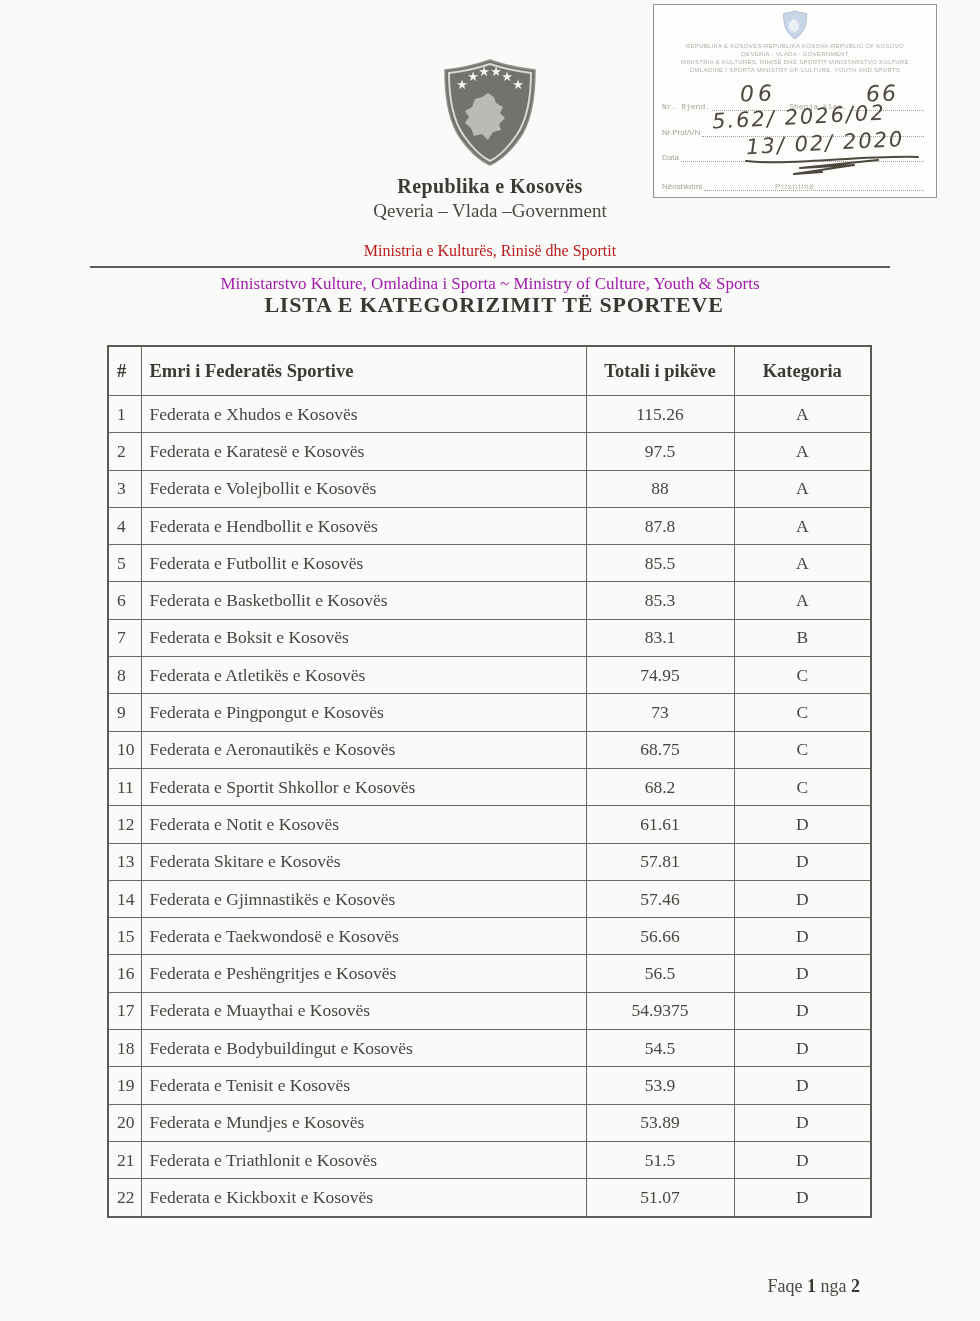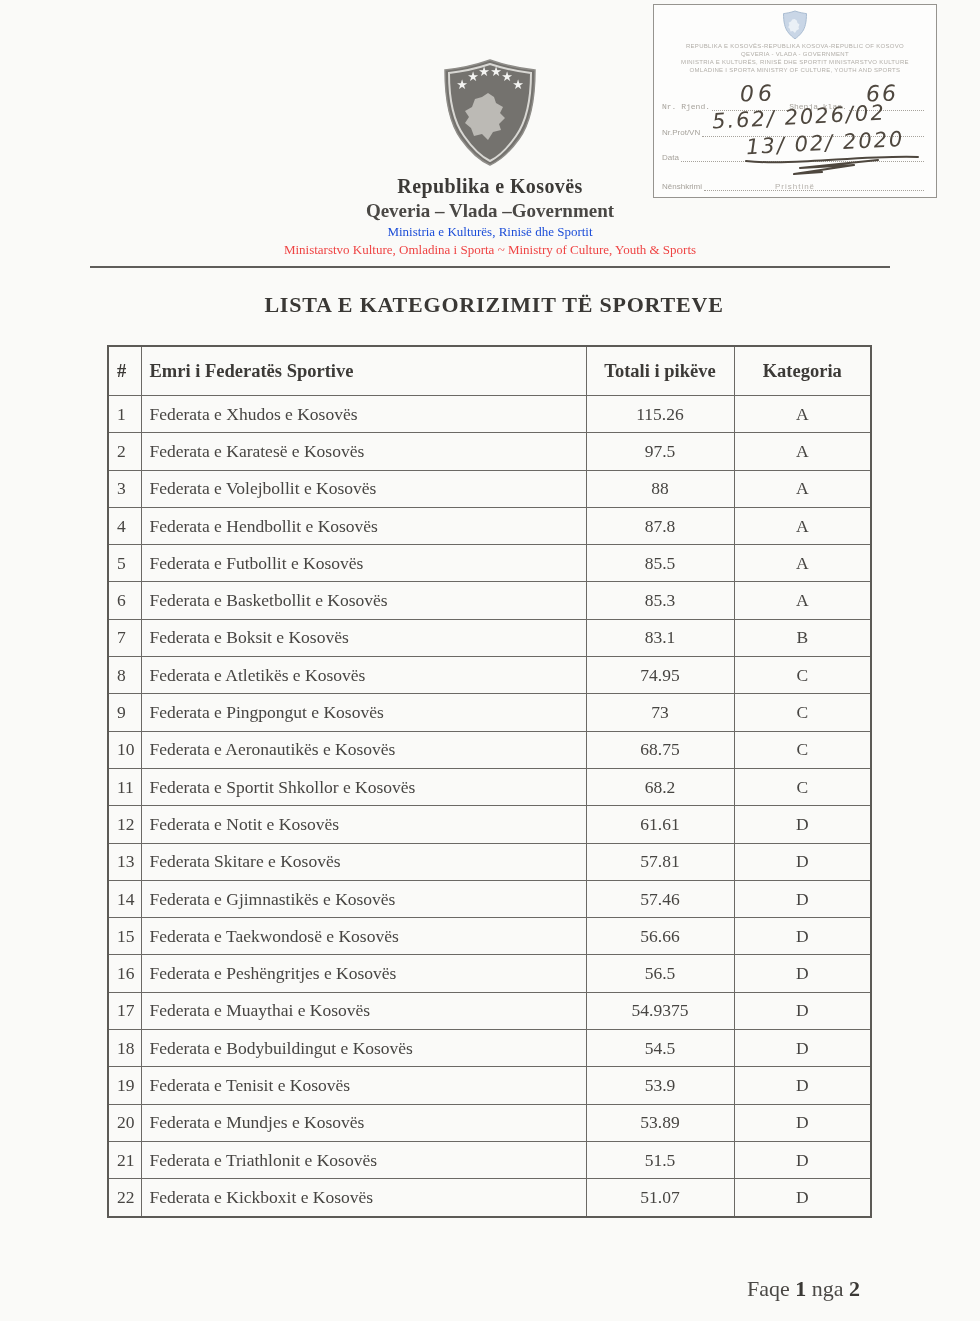--- a/index.html
+++ b/index.html
@@ -12,23 +12,23 @@
     color:#454340;
     overflow:hidden;
   }
   
   .letterhead{
     position:absolute;top:55px;left:0;width:980px;
     text-align:center;
   }
   .coat{display:block;margin:0 auto;filter:blur(.3px);}
   .line-republic{font-size:20px;font-weight:bold;color:#3c3a37;margin-top:4px;letter-spacing:.4px;}
-  .line-gov{font-size:19px;margin-top:2px;color:#4a4845;font-weight:bold;}
-  .line-min1{font-size:13px;margin-top:2px;color:#1d4ed8;}
-  .line-min2{font-size:13px;margin-top:2px;color:#ef4444;}
+  .line-gov{font-size:19px;margin-top:2px;color:#4a4845;}
+  .line-min1{font-size:16px;margin-top:20px;color:#b91c1c;}
+  .line-min2{font-size:17px;margin-top:14px;color:#a21caf;}
   .rule{
     position:absolute;left:90px;top:266px;width:800px;height:0;
     border-top:2px solid #5f5d5a;
   }
   .doc-title{
     position:absolute;left:4px;top:292px;width:980px;text-align:center;
     font-size:22px;font-weight:bold;color:#3a3835;letter-spacing:.8px;
   }
   
   .stamp{
@@ -77,21 +77,21 @@
   }
   table.cat th.c, table.cat td.c{text-align:center;padding:0 12px;}
   table.cat td{
     height:36.3px;font-size:17.5px;color:#474542;padding:0 8px;
   }
   col.col-num{width:33px;} col.col-name{width:445px;}
   col.col-pts{width:148px;} col.col-cat{width:137px;}
   
   .footer{
     position:absolute;top:1276px;right:120px;
-    font-size:22px;color:#4a4845;
+    font-size:18px;color:#4a4845;
   }
   .footer b{color:#3a3835;}
 </style>
 </head>
 <body>
 
 <div class="page">
 
   <div class="letterhead">
     <svg class="coat" width="104" height="116" viewBox="0 0 104 116">

